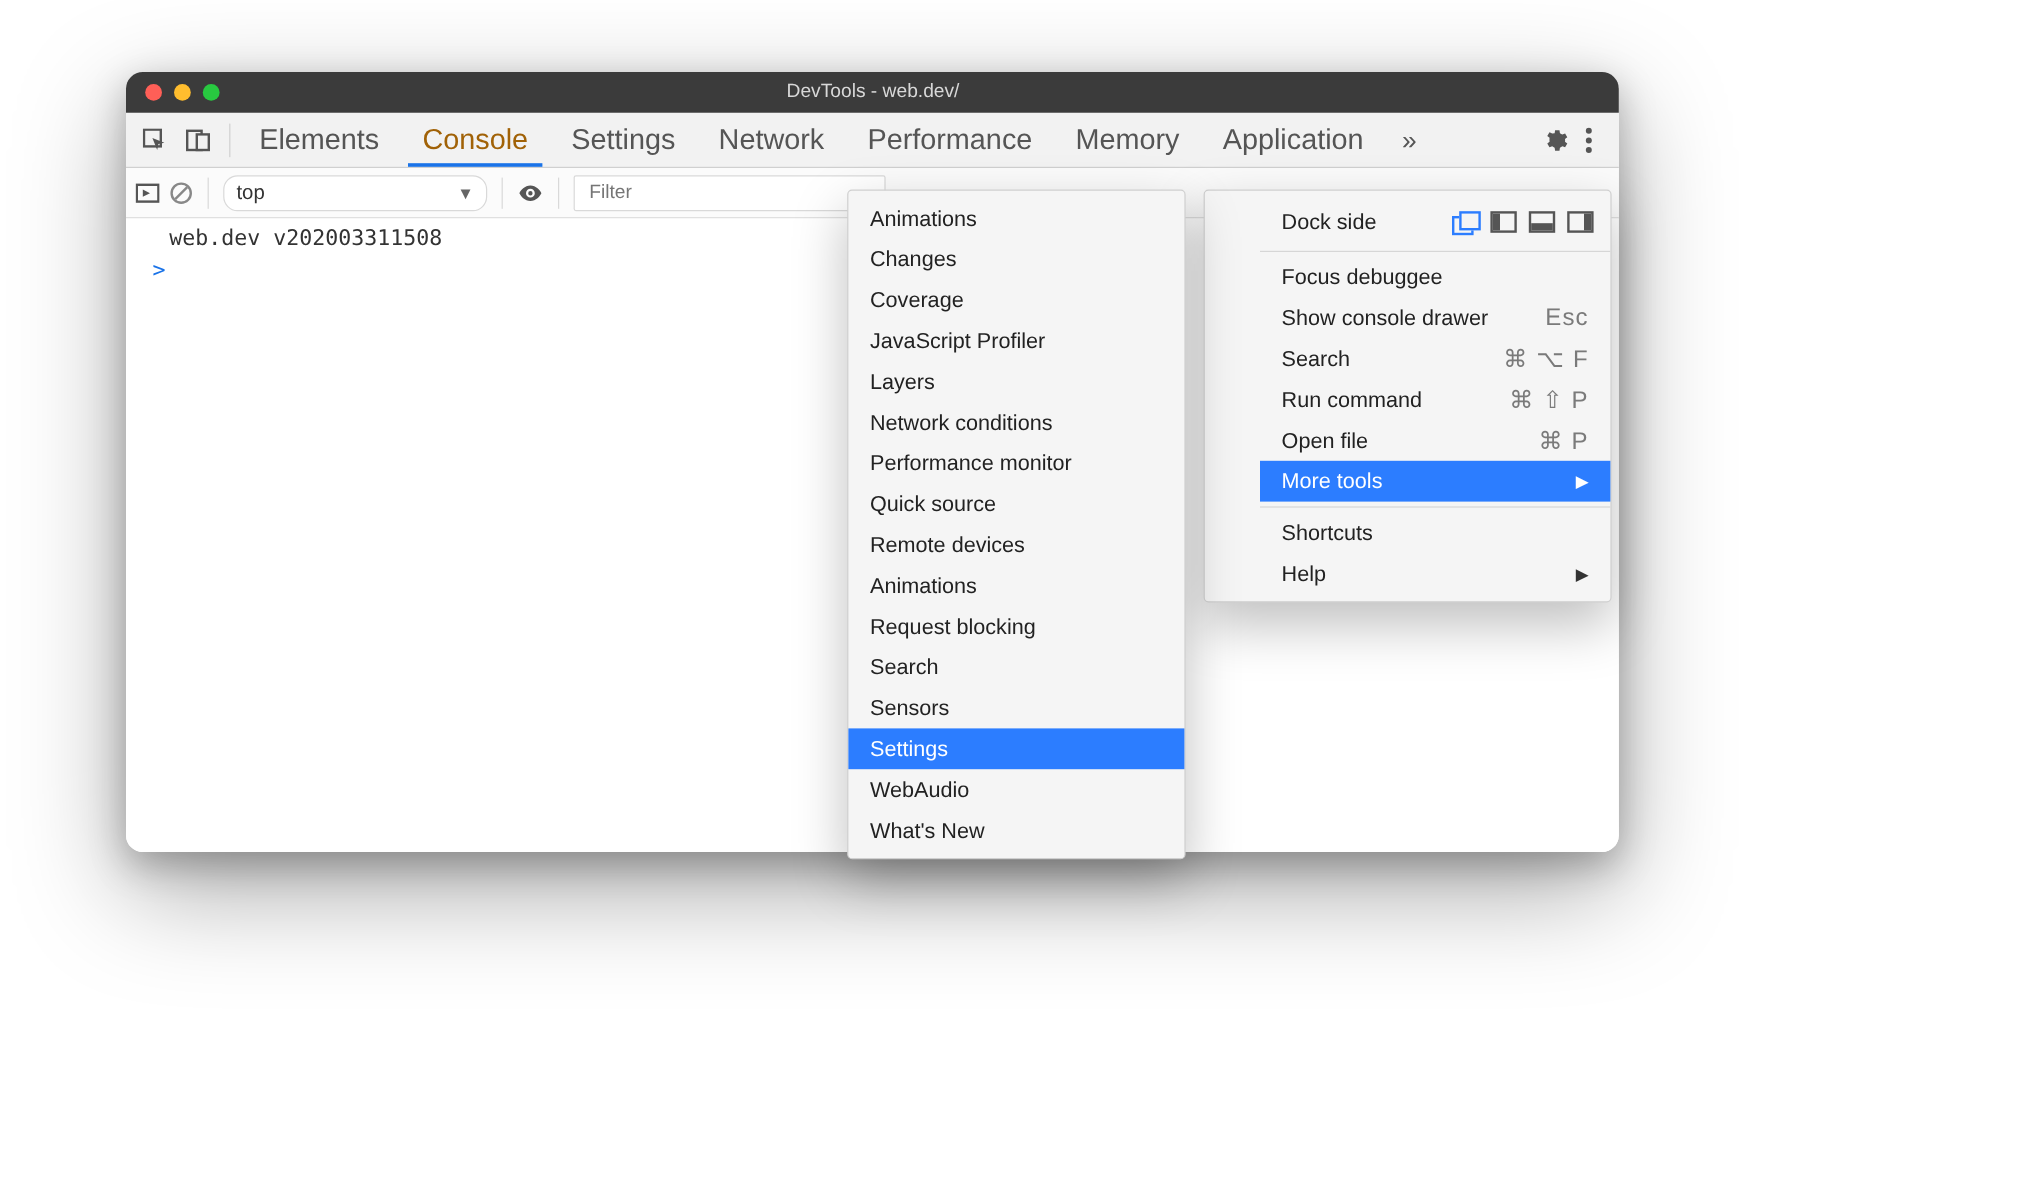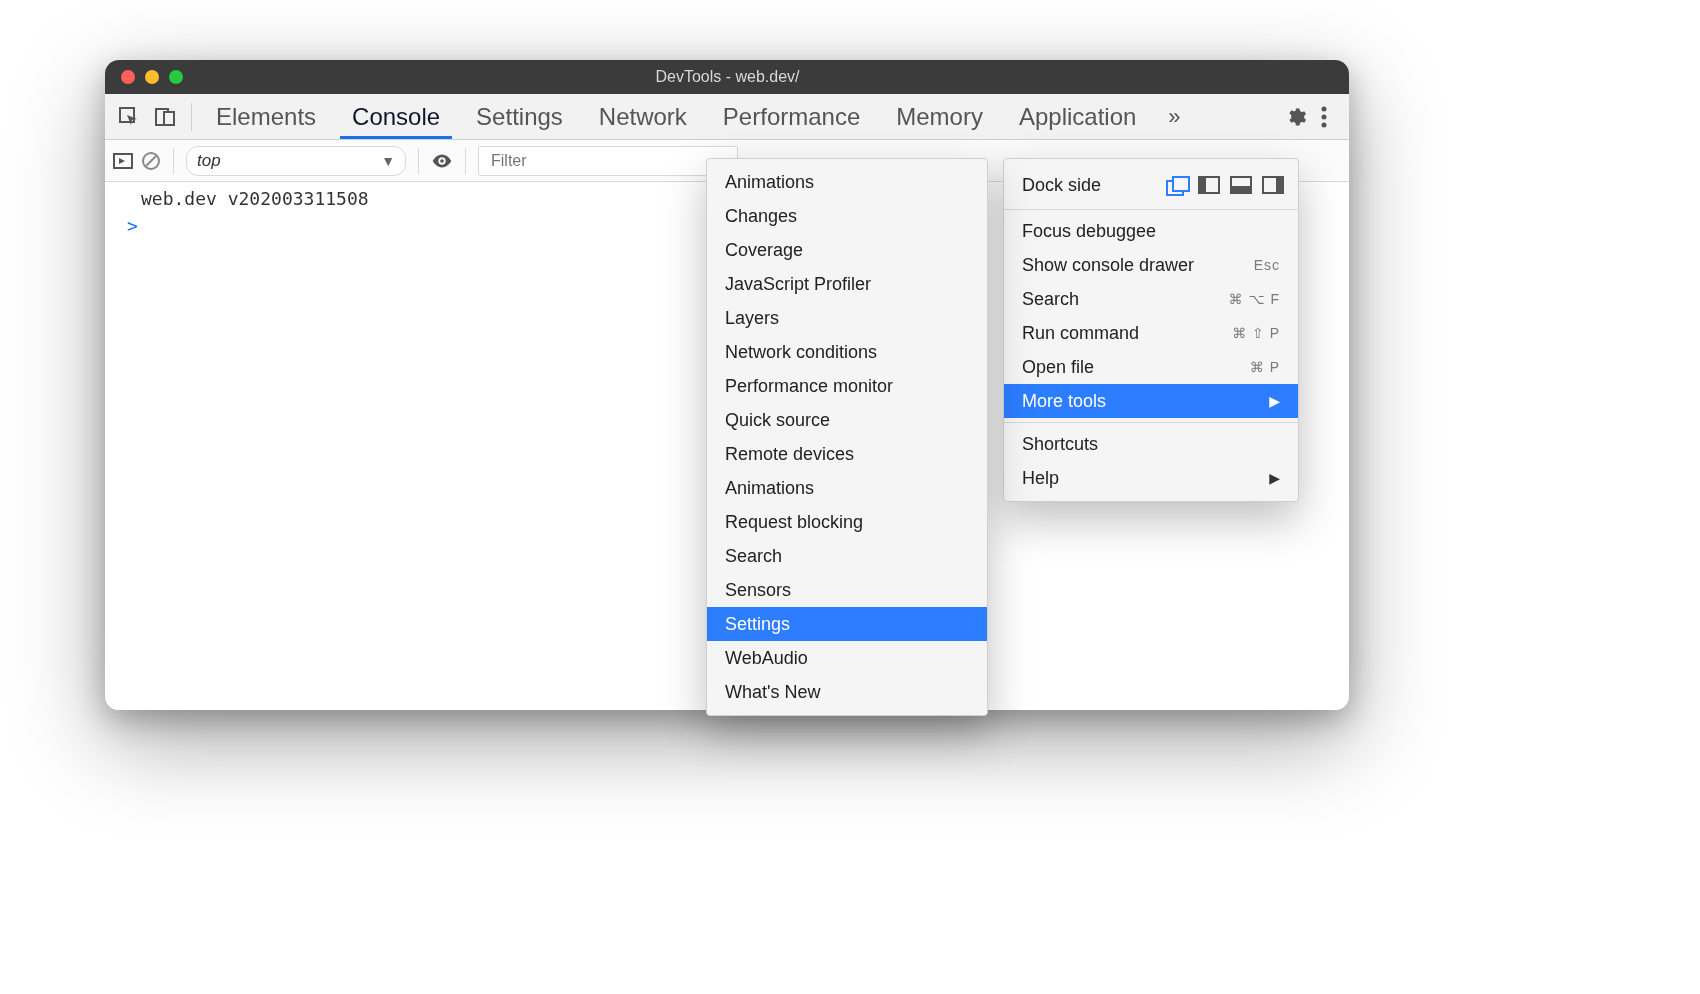--- a/index.html
+++ b/index.html
@@ -44,40 +44,40 @@
     border-bottom: 1px solid #d0d0d0;
     display: flex;
     align-items: stretch;
     padding: 0 8px;
     background:#f2f2f2;
   }
   .tabsbar .left-icons { display:flex; align-items:center; gap:16px; padding:0 10px 0 6px; }
   .tabsbar .sep { width:1px; background:#d0d0d0; height:28px; align-self:center; margin:0 6px; }
   .tabs { display:flex; align-items:stretch; }
   .tab { display:flex; align-items:center; padding:0 18px; font-size:24px; color:#555; cursor:default; position:relative; }
-  .tab.active { color:#0f172a; }
+  .tab.active { color:#a16207; }
   .tab.active::after { content:""; position:absolute; left:6px; right:6px; bottom:0; height:3px; background:#1a73e8; }
   .tabs-overflow { display:flex; align-items:center; padding:0 14px; color:#555; font-size:22px; }
   .tabsbar .spacer { flex:1; }
   .tabsbar .right-icons { display:flex; align-items:center; gap:14px; padding-right:14px; color:#555; }
 
   .toolbar {
     height: 42px;
     border-bottom: 1px solid #d9d9d9;
     display:flex; align-items:center;
     padding: 0 8px;
     background:#fbfbfb;
     gap: 8px;
   }
   .tool-sep { width:1px; background:#d9d9d9; height:26px; margin:0 4px; }
   .context-select {
     display:flex; align-items:center; justify-content:space-between;
     min-width: 220px;
     border:1px solid #d9d9d9; border-radius:12px;
-    height:30px; padding:0 10px; background:#fff; font-size:17px; color:#333;font-style:italic;
+    height:30px; padding:0 10px; background:#fff; font-size:17px; color:#333;
   }
   .context-select .caret { color:#666; font-size:14px; }
   .filter {
     flex: 0 0 auto; width: 260px;
     border:1px solid #d9d9d9; border-radius:2px;
     height:30px; padding:0 12px; background:#fff; font-size:16px; color:#999;
   }
 
   .console-body {
     position:relative; height: calc(100% - 34px - 46px - 42px);
@@ -97,27 +97,27 @@
     box-shadow: 0 18px 44px rgba(0,0,0,.25);
     padding: 6px 0;
     font-size:18px;
     color:#222;
   }
   .menu .row {
     display:flex; align-items:center; justify-content:space-between;
     height:34px; padding:0 18px; white-space:nowrap;
   }
   .menu .row.sel { background:#2c7dff; color:#fff; }
-  .menu .row .short { color:#7a7a7a; font-size:14px; letter-spacing:1px; }
+  .menu .row .short { color:#7a7a7a; font-size:20px; letter-spacing:1px; }
   .menu .row .arrow { color:#333; font-size:14px; }
   .menu .row.sel .arrow { color:#fff; }
   .menu hr { border:none; border-top:1px solid #d6d6d6; margin:4px 0; }
 
   
-  .menu.main { left: 0; top: 0; width: 296px; }
+  .menu.main { left: 0; top: 0; width: 340px; padding-left: 46px; }
   .menu.sub  { left: 0; top: 0; width: 282px; }
   .menu-wrap { position:absolute; }
   .main-wrap { left: 1003px; top: 158px; }
   .sub-wrap  { left: 706px;  top: 158px; }
 
   .dock-row { display:flex; align-items:center; justify-content:space-between; height:40px; padding:0 14px 0 18px; }
   .dock-icons { display:flex; gap:10px; }
   .dock-btn { width:22px; height:18px; border:2px solid #555; position:relative; }
   .dock-btn.popout { border:none; }
   .dock-btn.popout::before { content:""; position:absolute; left:0; top:4px; width:14px; height:12px; border:2px solid #2c7dff; }

